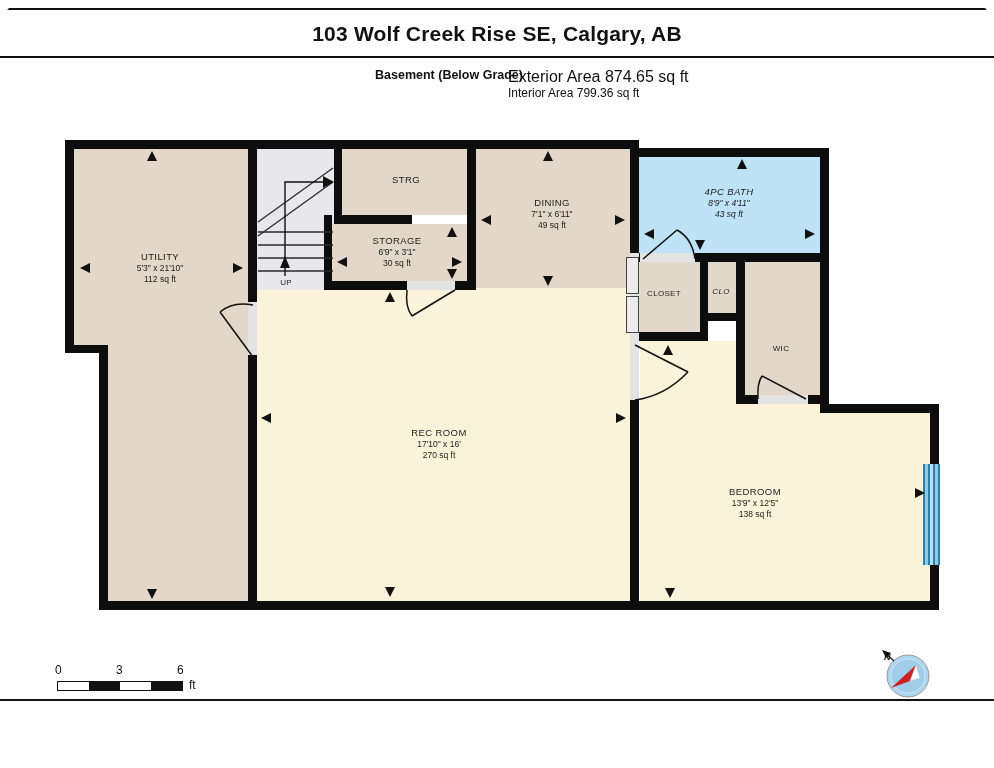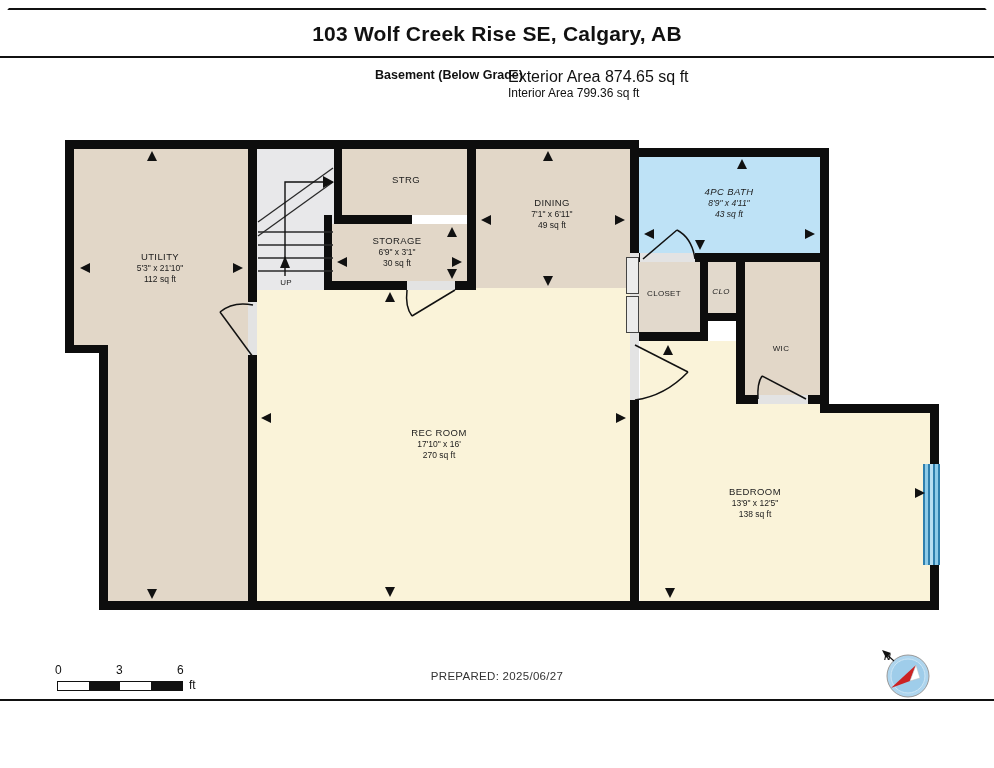--- a/index.html
+++ b/index.html
@@ -213,21 +213,20 @@
   <div class="tick" style="left:116px;">3</div>
   <div class="tick" style="left:177px;">6</div>
   <div class="scalebar">
     <div class="seg" style="background:#fff;"></div>
     <div class="seg" style="background:#111;"></div>
     <div class="seg" style="background:#fff;"></div>
     <div class="seg" style="background:#111;"></div>
   </div>
   <div class="ftlabel">ft</div>
 
-  <div class="prepared">PREPARED: 2025/06/27</div>
 
   <svg class="svgoverlay" style="left:858px;top:645px;" width="100" height="62" viewBox="0 0 100 62">
     <circle cx="50" cy="31" r="21" fill="#aed5ee" stroke="#999" stroke-width="1"></circle>
     <circle cx="50" cy="31" r="17" fill="#9fcdea" stroke="#cde6f5" stroke-width="1"></circle>
     <polygon points="33,43 58,20 52,36" fill="#cc2222"></polygon>
     <polygon points="52,36 58,20 62,33" fill="#ffffff" stroke="#bbb" stroke-width="0.5"></polygon>
     <line x1="36" y1="16" x2="27" y2="8" stroke="#111" stroke-width="1.2"></line>
     <polygon points="24,5 33,8 28,13" fill="#111"></polygon>
   </svg>
   <div class="nlabel">N</div>

